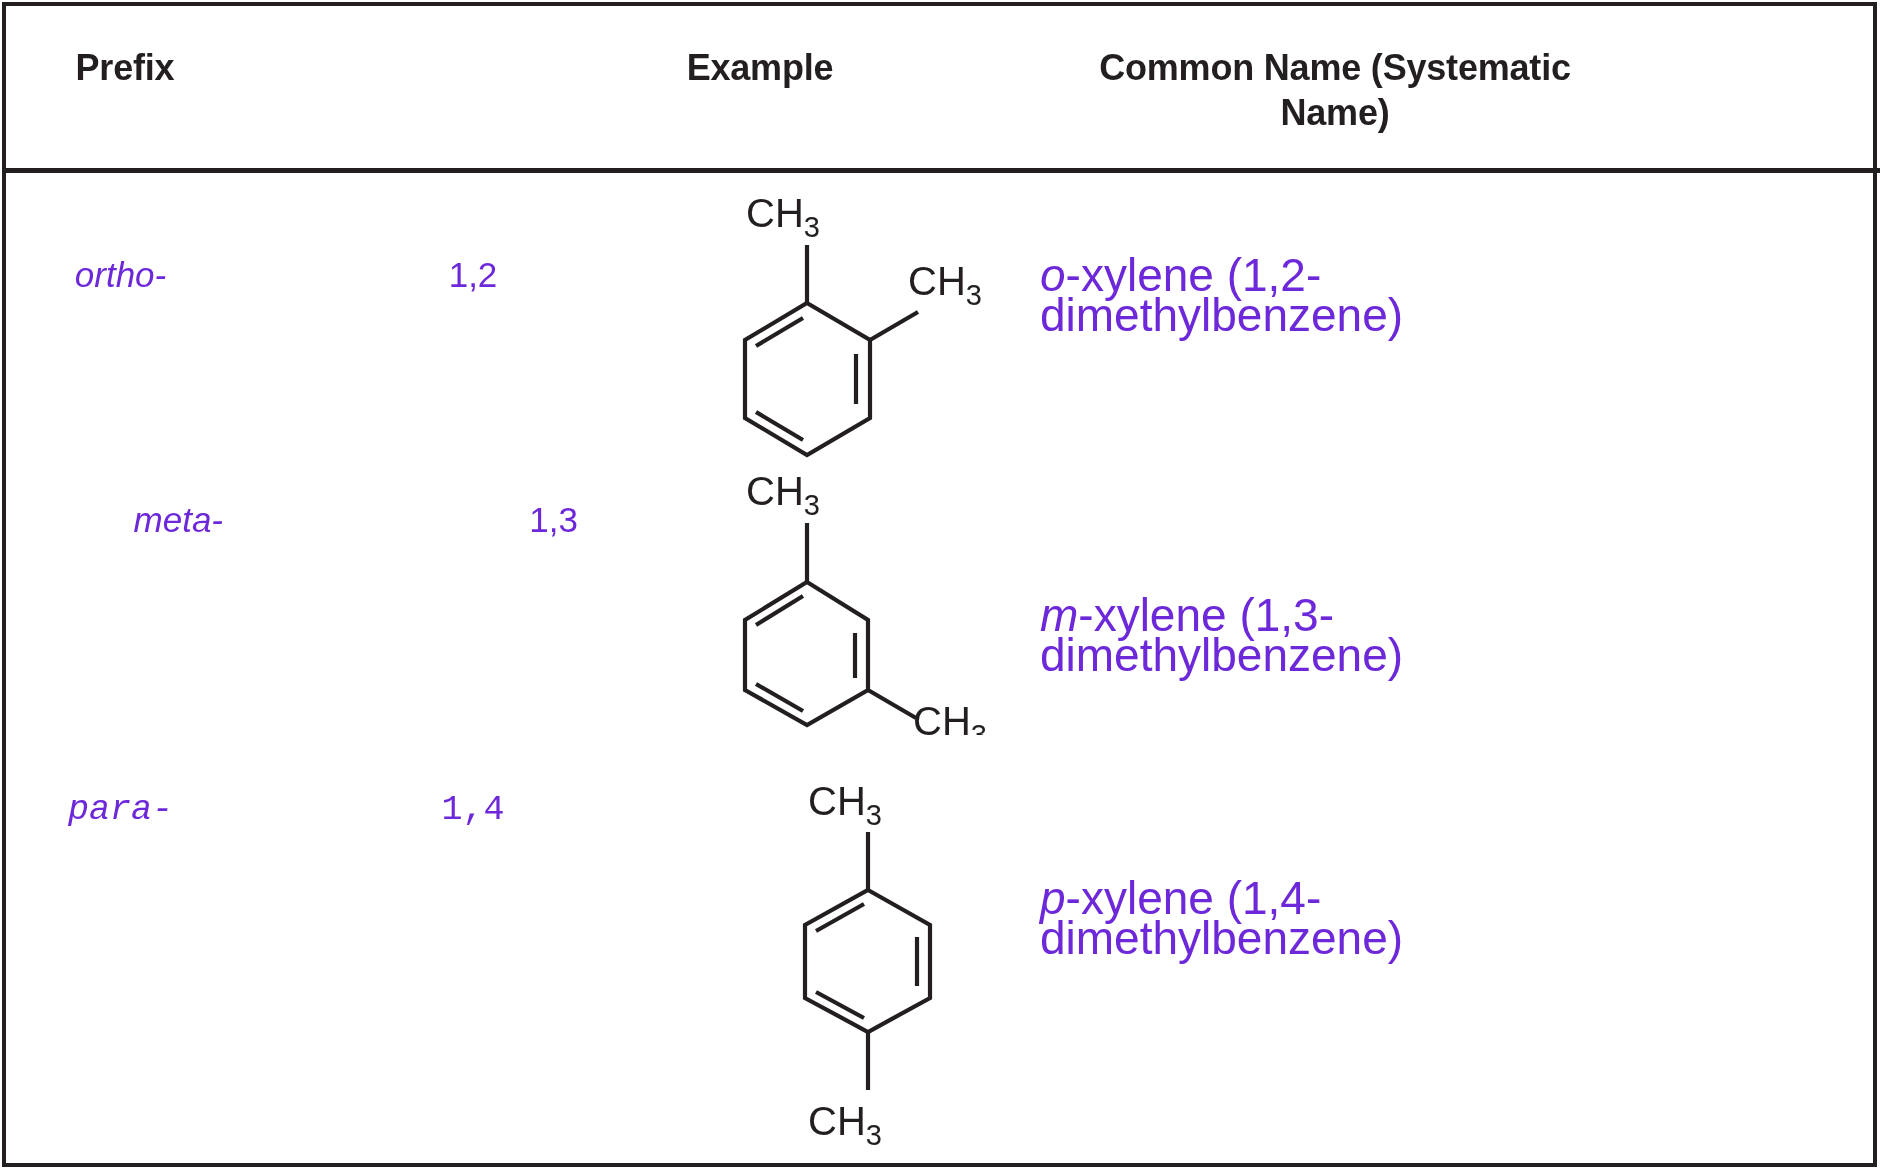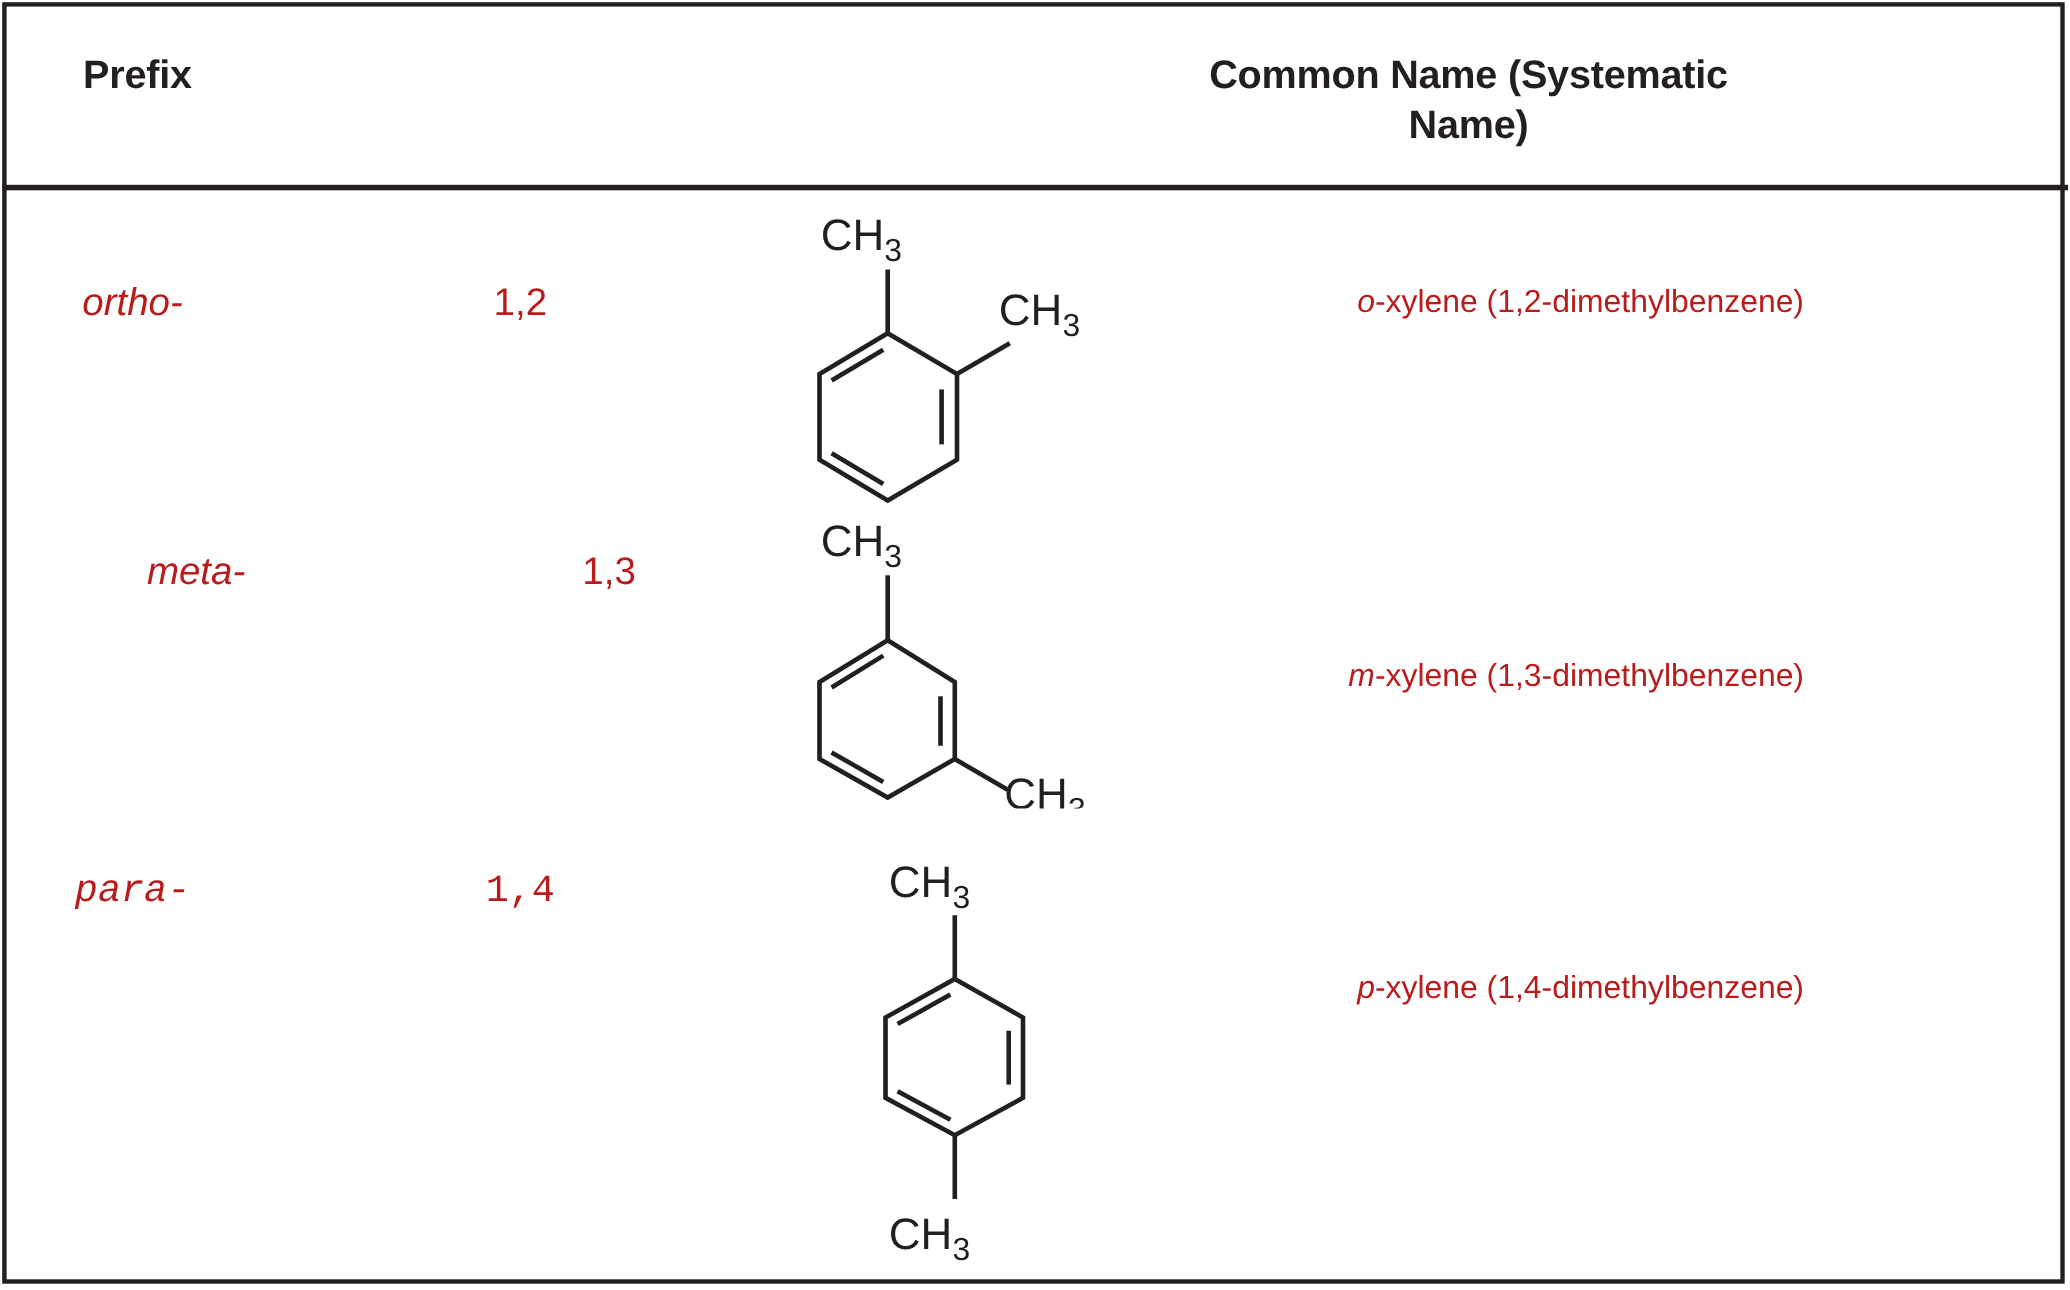--- a/index.html
+++ b/index.html
@@ -49,26 +49,26 @@
   .hdr-prefix   { left: 30px;   top: 45px;  width: 190px; }
   .hdr-pos      { left: 268px;  top: 22px;  width: 270px; }
   .hdr-example  { left: 645px;  top: 45px;  width: 230px; }
   .hdr-common   { left: 1060px; top: 45px;  width: 550px; }
 
   
   .cell {
     position: absolute;
     font-size: 35px;
     line-height: 40px;
-    color: #b91c1c;
+    color: #6d28d9;
     text-align: center;
   }
   .cell.prefix { font-style: italic; left: 18px; width: 205px; }
   .cell.pos    { left: 368px; width: 210px; }
-  .cell.name   { left: 1040px; width: 600px; text-align: right; font-size: 29px; }
+  .cell.name   { left: 1040px; width: 600px; text-align: left; font-size: 46px; }
   .cell.name i { font-style: italic; }
 
   .row1 .prefix, .row1 .pos { top: 255px; }
   .row2 .prefix, .row2 .pos { top: 500px; text-align: right; }
   .row3 .prefix, .row3 .pos { top: 790px; font-family: Liberation Mono, monospace; }
 
   
   .struct {
     position: absolute;
   }
@@ -93,20 +93,21 @@
 <div id="page">
 
   <div class="frame"></div>
   <div class="header-rule"></div>
 
   <div class="hdr hdr-prefix">Prefix</div>
 
   <div class="hdr hdr-pos">
   </div>
 
+  <div class="hdr hdr-example">Example</div>
 
   <div class="hdr hdr-common">Common Name (Systematic Name)</div>
 
   <div class="row1">
     <div class="cell prefix">ortho-</div>
     <div class="cell pos">1,2</div>
 
     <div class="struct struct-ortho">
       <svg width="420" height="330" viewBox="0 0 420 330">
 

